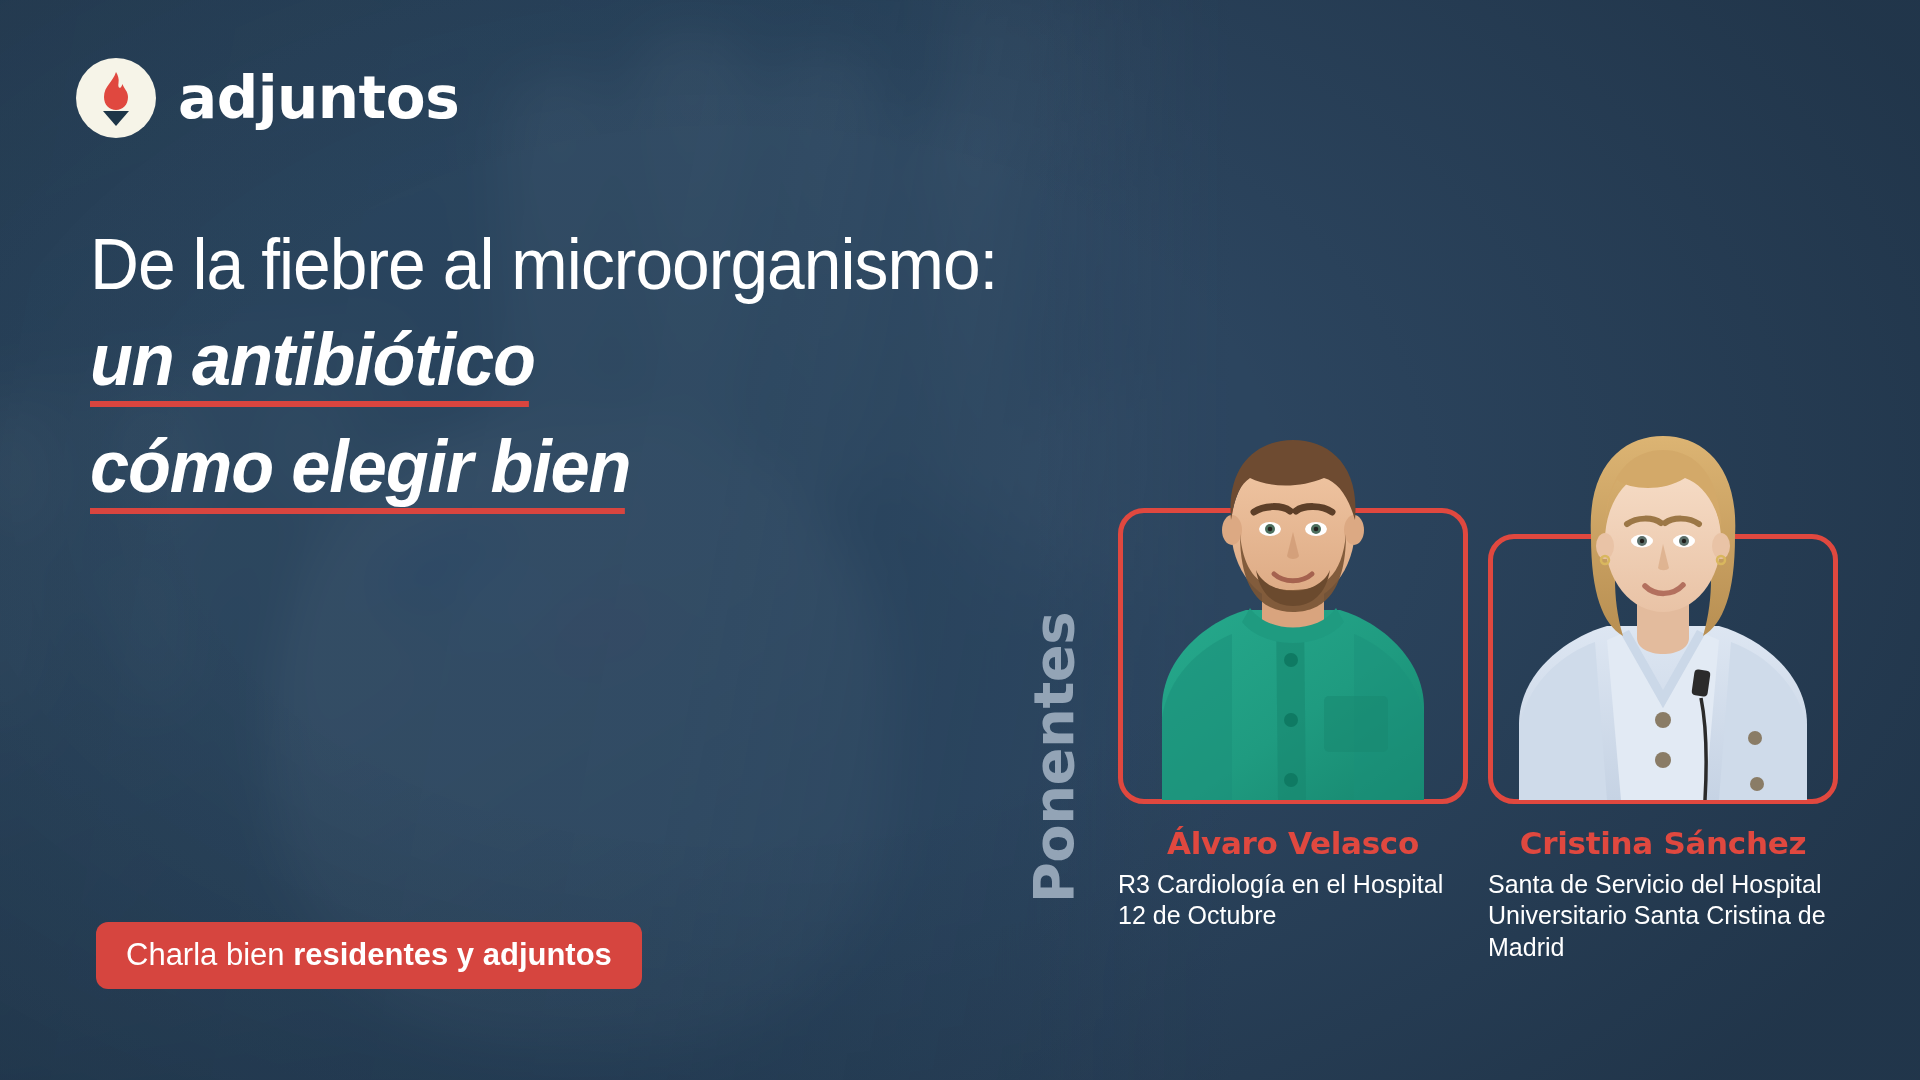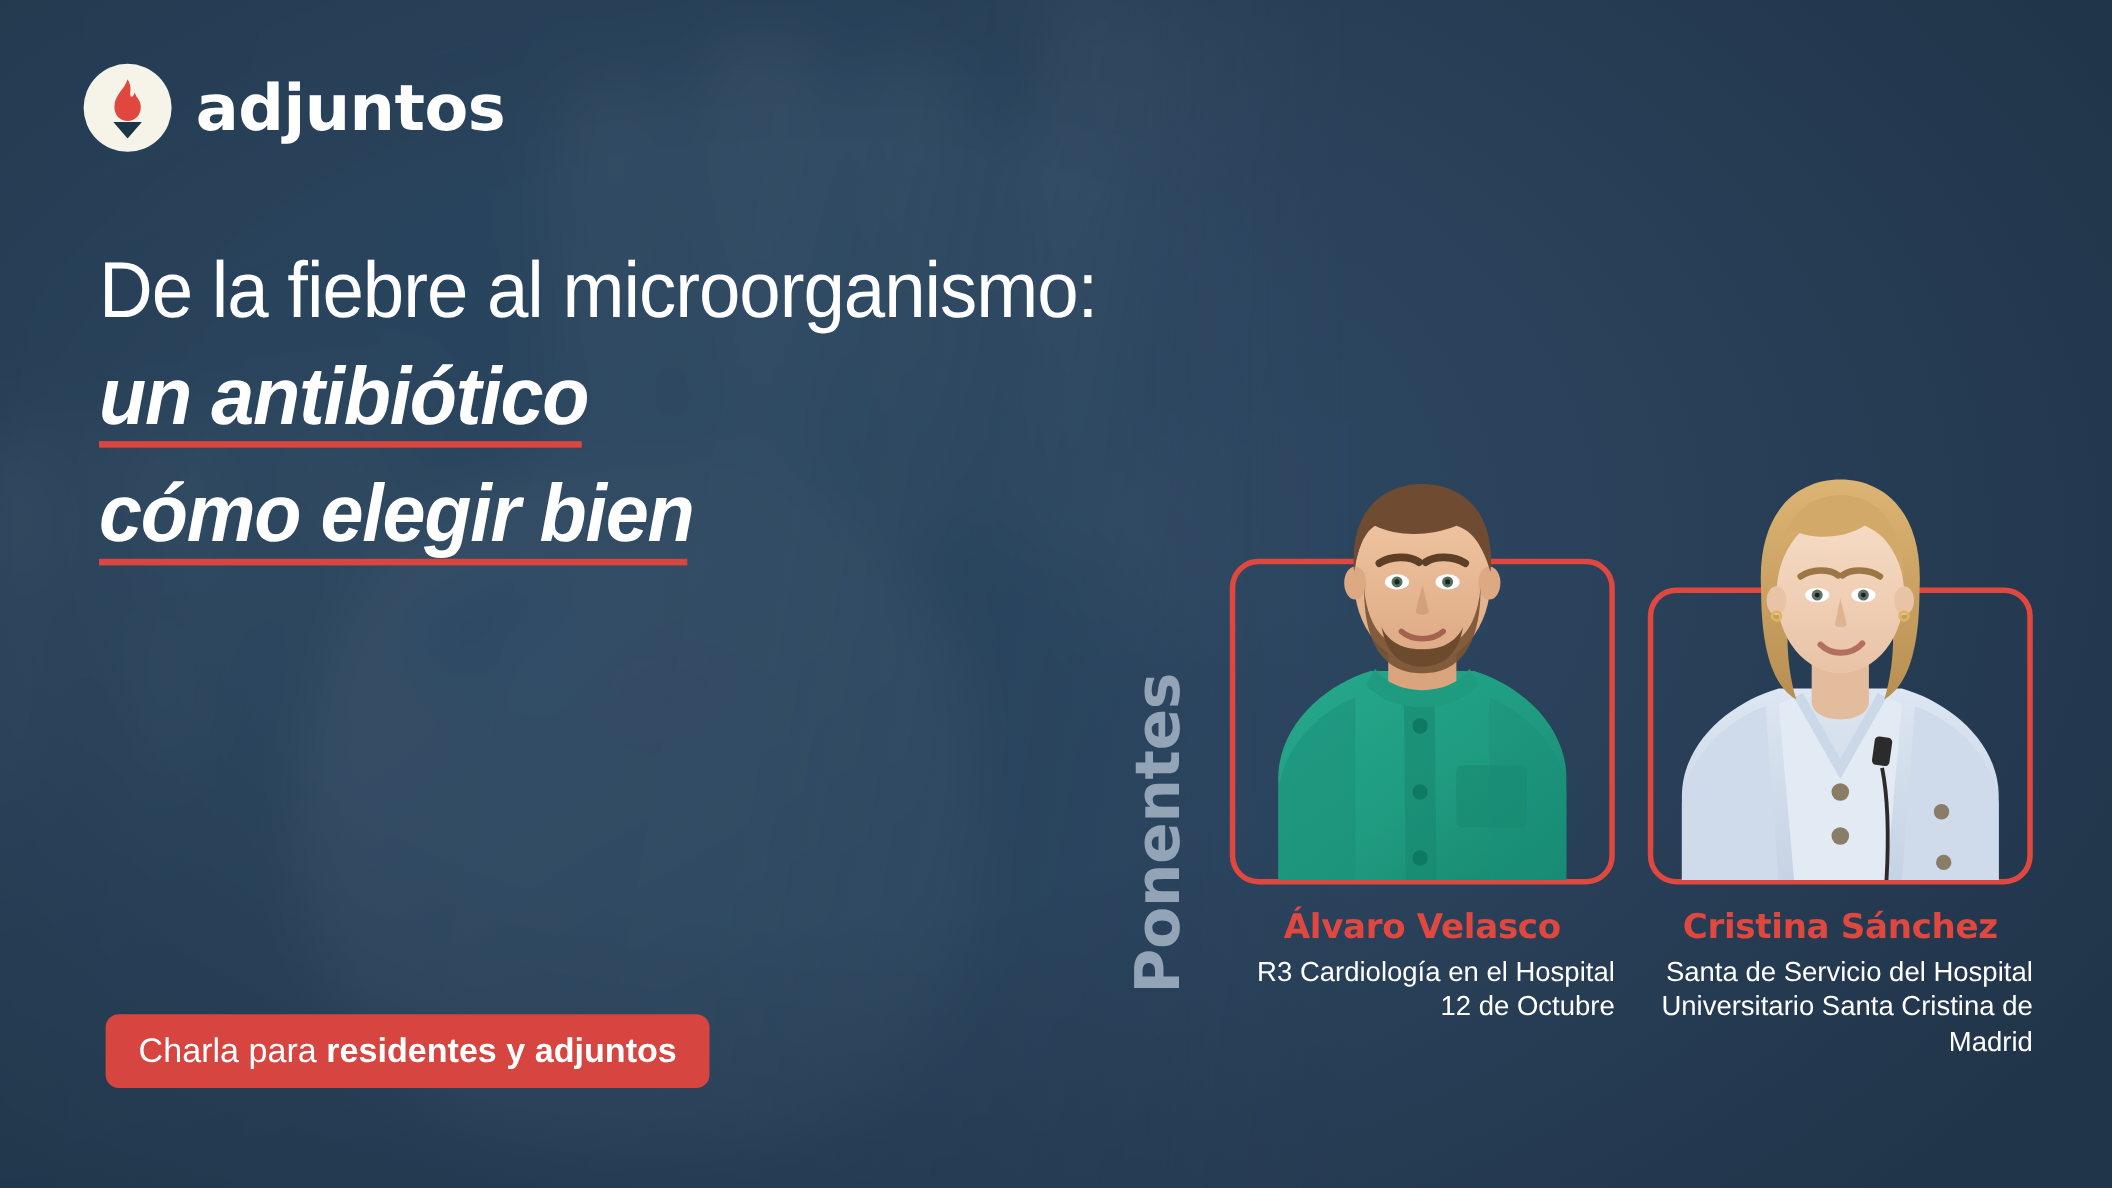--- a/index.html
+++ b/index.html
@@ -155,21 +155,21 @@
     font-family: "DejaVu Sans", sans-serif;
   }
 
   
   .speakers {
     position: absolute;
     left: 1118px;
     top: 404px;
     width: 760px;
     display: flex;
-    gap: 30px;
+    gap: 20px;
   }
   .speaker {
     width: 350px;
     position: relative;
   }
   .photo-area {
     position: relative;
     height: 400px;
   }
   .photo-frame {
@@ -195,21 +195,21 @@
     text-align: center;
     color: #e0483f;
     font-size: 31px;
     font-weight: 700;
     letter-spacing: -0.3px;
     line-height: 1.1;
     font-family: "DejaVu Sans", sans-serif;
   }
   .speaker-role {
     margin-top: 9px;
-    text-align: right;
+    text-align: left;
     color: #ffffff;
     font-size: 25px;
     font-weight: 400;
     line-height: 1.25;
     font-family: "Liberation Sans", sans-serif;
   }
 </style>
 </head>
 <body>
 
@@ -264,21 +264,21 @@
     <div class="title-line1">De la fiebre al microorganismo:</div>
     <div class="title-row second">
       <span class="title-em">un antibiótico</span>
     </div>
     <div class="title-row">
       <span class="title-em">cómo elegir bien</span>
     </div>
   </div>
 
   <div class="cta">
-    <span class="light">Charla para </span><span class="bold">residentes y adjuntos</span>
+    <span class="light">Charla bien </span><span class="bold">residentes y adjuntos</span>
   </div>
 
   <div class="ponentes">Ponentes</div>
 
   <div class="speakers">
 
     <div class="speaker">
       <div class="photo-area">
         <div class="photo-frame"></div>
         <svg class="portrait" width="330" height="392" viewBox="0 0 330 392">

